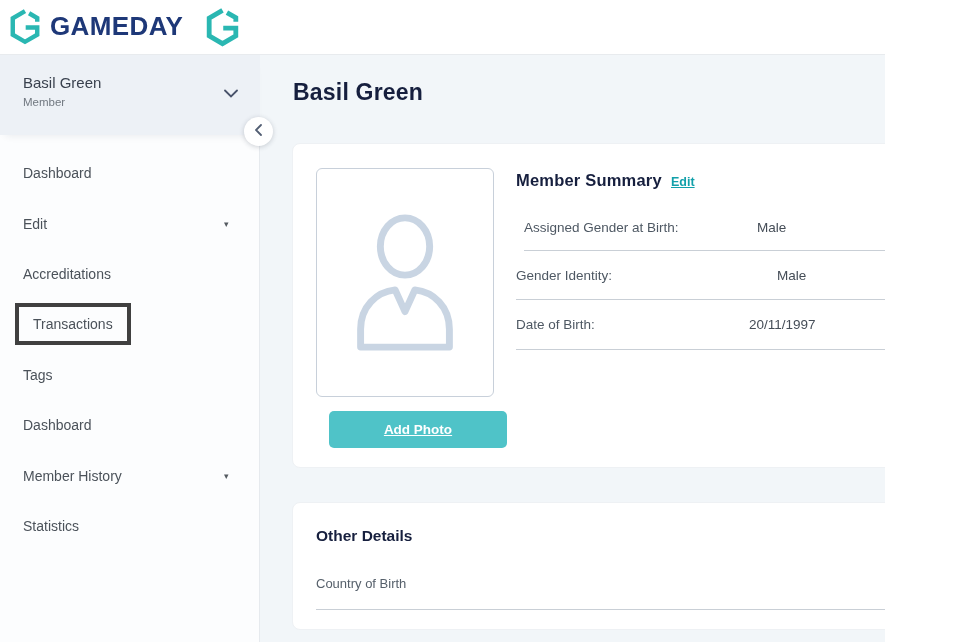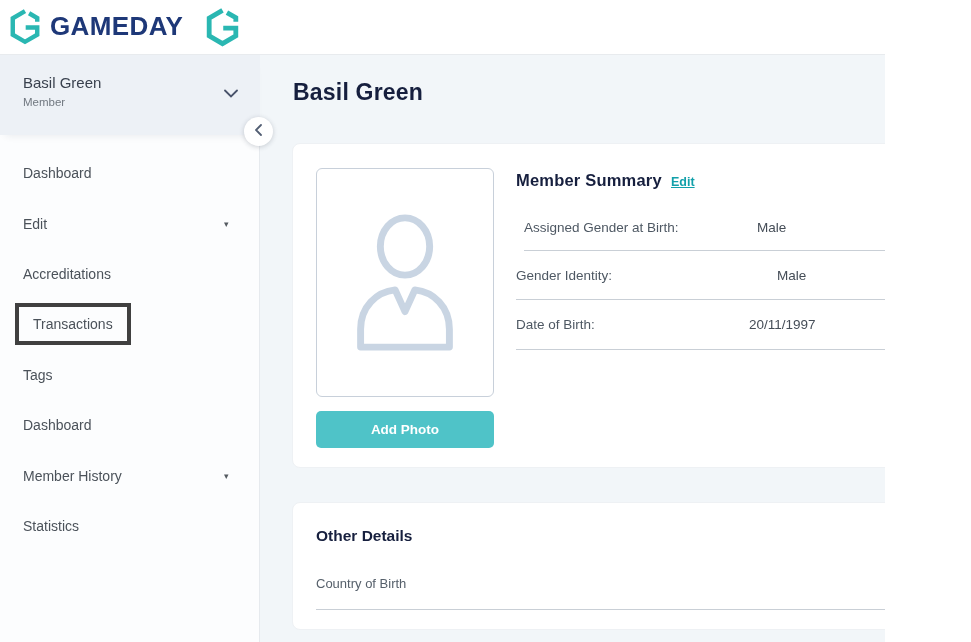--- a/index.html
+++ b/index.html
@@ -30,21 +30,21 @@
 
   
   .main { position:absolute; left:260px; top:55px; width:711px; height:587px; background:#f2f6f9; }
   .page-title { position:absolute; left:33px; top:24px; font-size:23px; font-weight:700; color:#161f3e; letter-spacing:0.2px; }
 
   .card { position:absolute; left:32px; width:699px; background:#ffffff; border-radius:8px; border:1px solid #eef1f4; }
   .card1 { top:88px; height:325px; }
   .card2 { top:447px; height:128px; }
 
   .photo-box { position:absolute; left:23px; top:24px; width:178px; height:229px; border:1px solid #c8d0da; border-radius:6px; background:#ffffff; display:flex; align-items:center; justify-content:center; }
-  .add-photo { position:absolute; left:23px; top:267px; width:178px; height:37px; background:#4fc3c8; color:#ffffff; font-family:"Liberation Sans", sans-serif; font-size:13.5px; font-weight:700; border:none; border-radius:5px; cursor:pointer; }
+  .add-photo { position:absolute; left:36px; top:267px; width:178px; height:37px; background:#4fc3c8; color:#ffffff; font-family:"Liberation Sans", sans-serif; font-size:13.5px; font-weight:700; border:none; border-radius:5px; cursor:pointer;text-decoration:underline; }
 
   .summary-title { position:absolute; left:223px; top:27px; font-size:16.5px; font-weight:700; color:#161f3e; letter-spacing:0.2px; }
   .edit-link { position:absolute; left:378px; top:31px; font-size:12.5px; font-weight:700; color:#12a0aa; text-decoration:underline; cursor:pointer; }
 
   .rows { position:absolute; left:223px; top:0; width:443px; }
   .field-row { position:absolute; left:0; width:443px; display:flex; align-items:center; border-bottom:1px solid #c9cfd6; }
   .row-0 { top:60px;  height:47px;margin-left:8px; }
   .row-1 { top:107px; height:49px;gap:28px; }
   .row-2 { top:156px; height:50px; }
   .f-label { width:233px; font-size:13.5px; color:#4e5863; }

